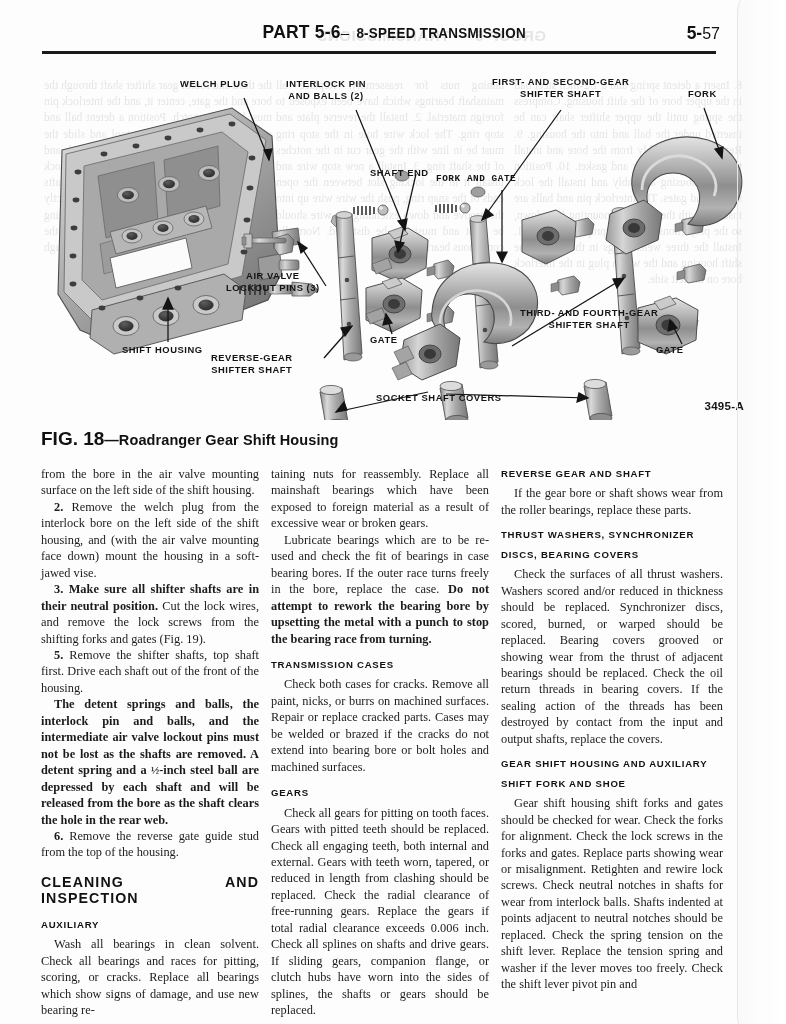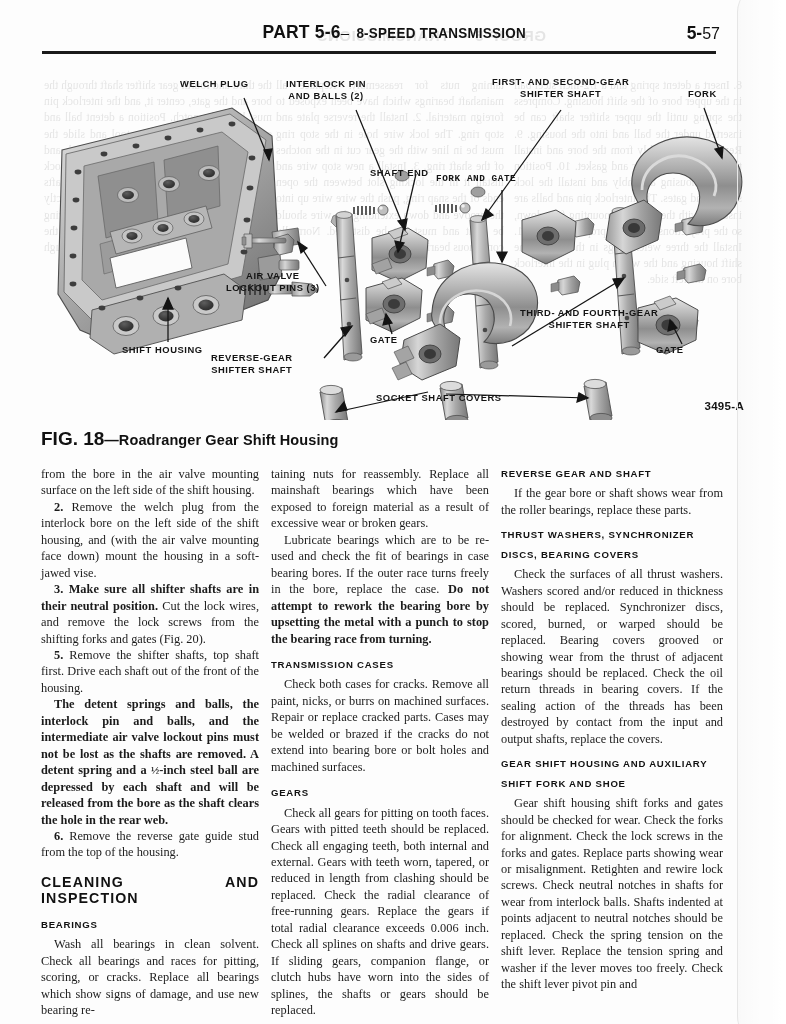--- a/index.html
+++ b/index.html
@@ -496,27 +496,27 @@
 
   <div class="fig-caption">
     <span class="cap-fig">FIG. 18</span><span class="cap-dash">—</span><span class="cap-rest">Roadranger Gear Shift Housing</span>
   </div>
 
   <div class="cols">
 
     <div class="col c1">
       <p class="noind">from the bore in the air valve mounting surface on the left side of the shift housing.</p>
       <p><b>2.</b><span> Remove the welch plug from the interlock bore on the left side of the shift housing, and (with the air valve mounting face down) mount the housing in a soft-jawed vise.</span></p>
-      <p><b>3.</b><b> Make sure all shifter shafts are in their neutral position.</b><span> Cut the lock wires, and remove the lock screws from the shifting forks and gates (Fig. 20).</span></p>
+      <p><b>3.</b><b> Make sure all shifter shafts are in their neutral position.</b><span> Cut the lock wires, and remove the lock screws from the shifting forks and gates (Fig. 19).</span></p>
       <p><b>5.</b><span> Remove the shifter shafts, top shaft first. Drive each shaft out of the front of the housing.</span></p>
       <p><b>The detent springs and balls, the interlock pin and balls, and the intermediate air valve lockout pins must not be lost as the shafts are removed. A detent spring and a </b><b class="frac">½</b><b>-inch steel ball are depressed by each shaft and will be released from the bore as the shaft clears the hole in the rear web.</b></p>
       <p><b>6.</b><span> Remove the reverse gate guide stud from the top of the housing.</span></p>
 
       <div class="sec">CLEANING AND INSPECTION</div>
-      <div class="sub">BEARINGS</div>
+      <div class="sub">AUXILIARY</div>
       <p>Wash all bearings in clean solvent. Check all bearings and races for pitting, scoring, or cracks. Replace all bearings which show signs of damage, and use new bearing re-</p>
     </div>
 
     <div class="col c2">
       <p class="noind">taining nuts for reassembly. Replace all mainshaft bearings which have been exposed to foreign material as a result of excessive wear or broken gears.</p>
       <p><span>Lubricate bearings which are to be re-used and check the fit of bearings in case bearing bores. If the outer race turns freely in the bore, replace the case. </span><b>Do not attempt to rework the bearing bore by upsetting the metal with a punch to stop the bearing race from turning.</b></p>
 
       <div class="sub">TRANSMISSION CASES</div>
       <p>Check both cases for cracks. Remove all paint, nicks, or burrs on machined surfaces. Repair or replace cracked parts. Cases may be welded or brazed if the cracks do not extend into bearing bore or bolt holes and machined surfaces.</p>
 

